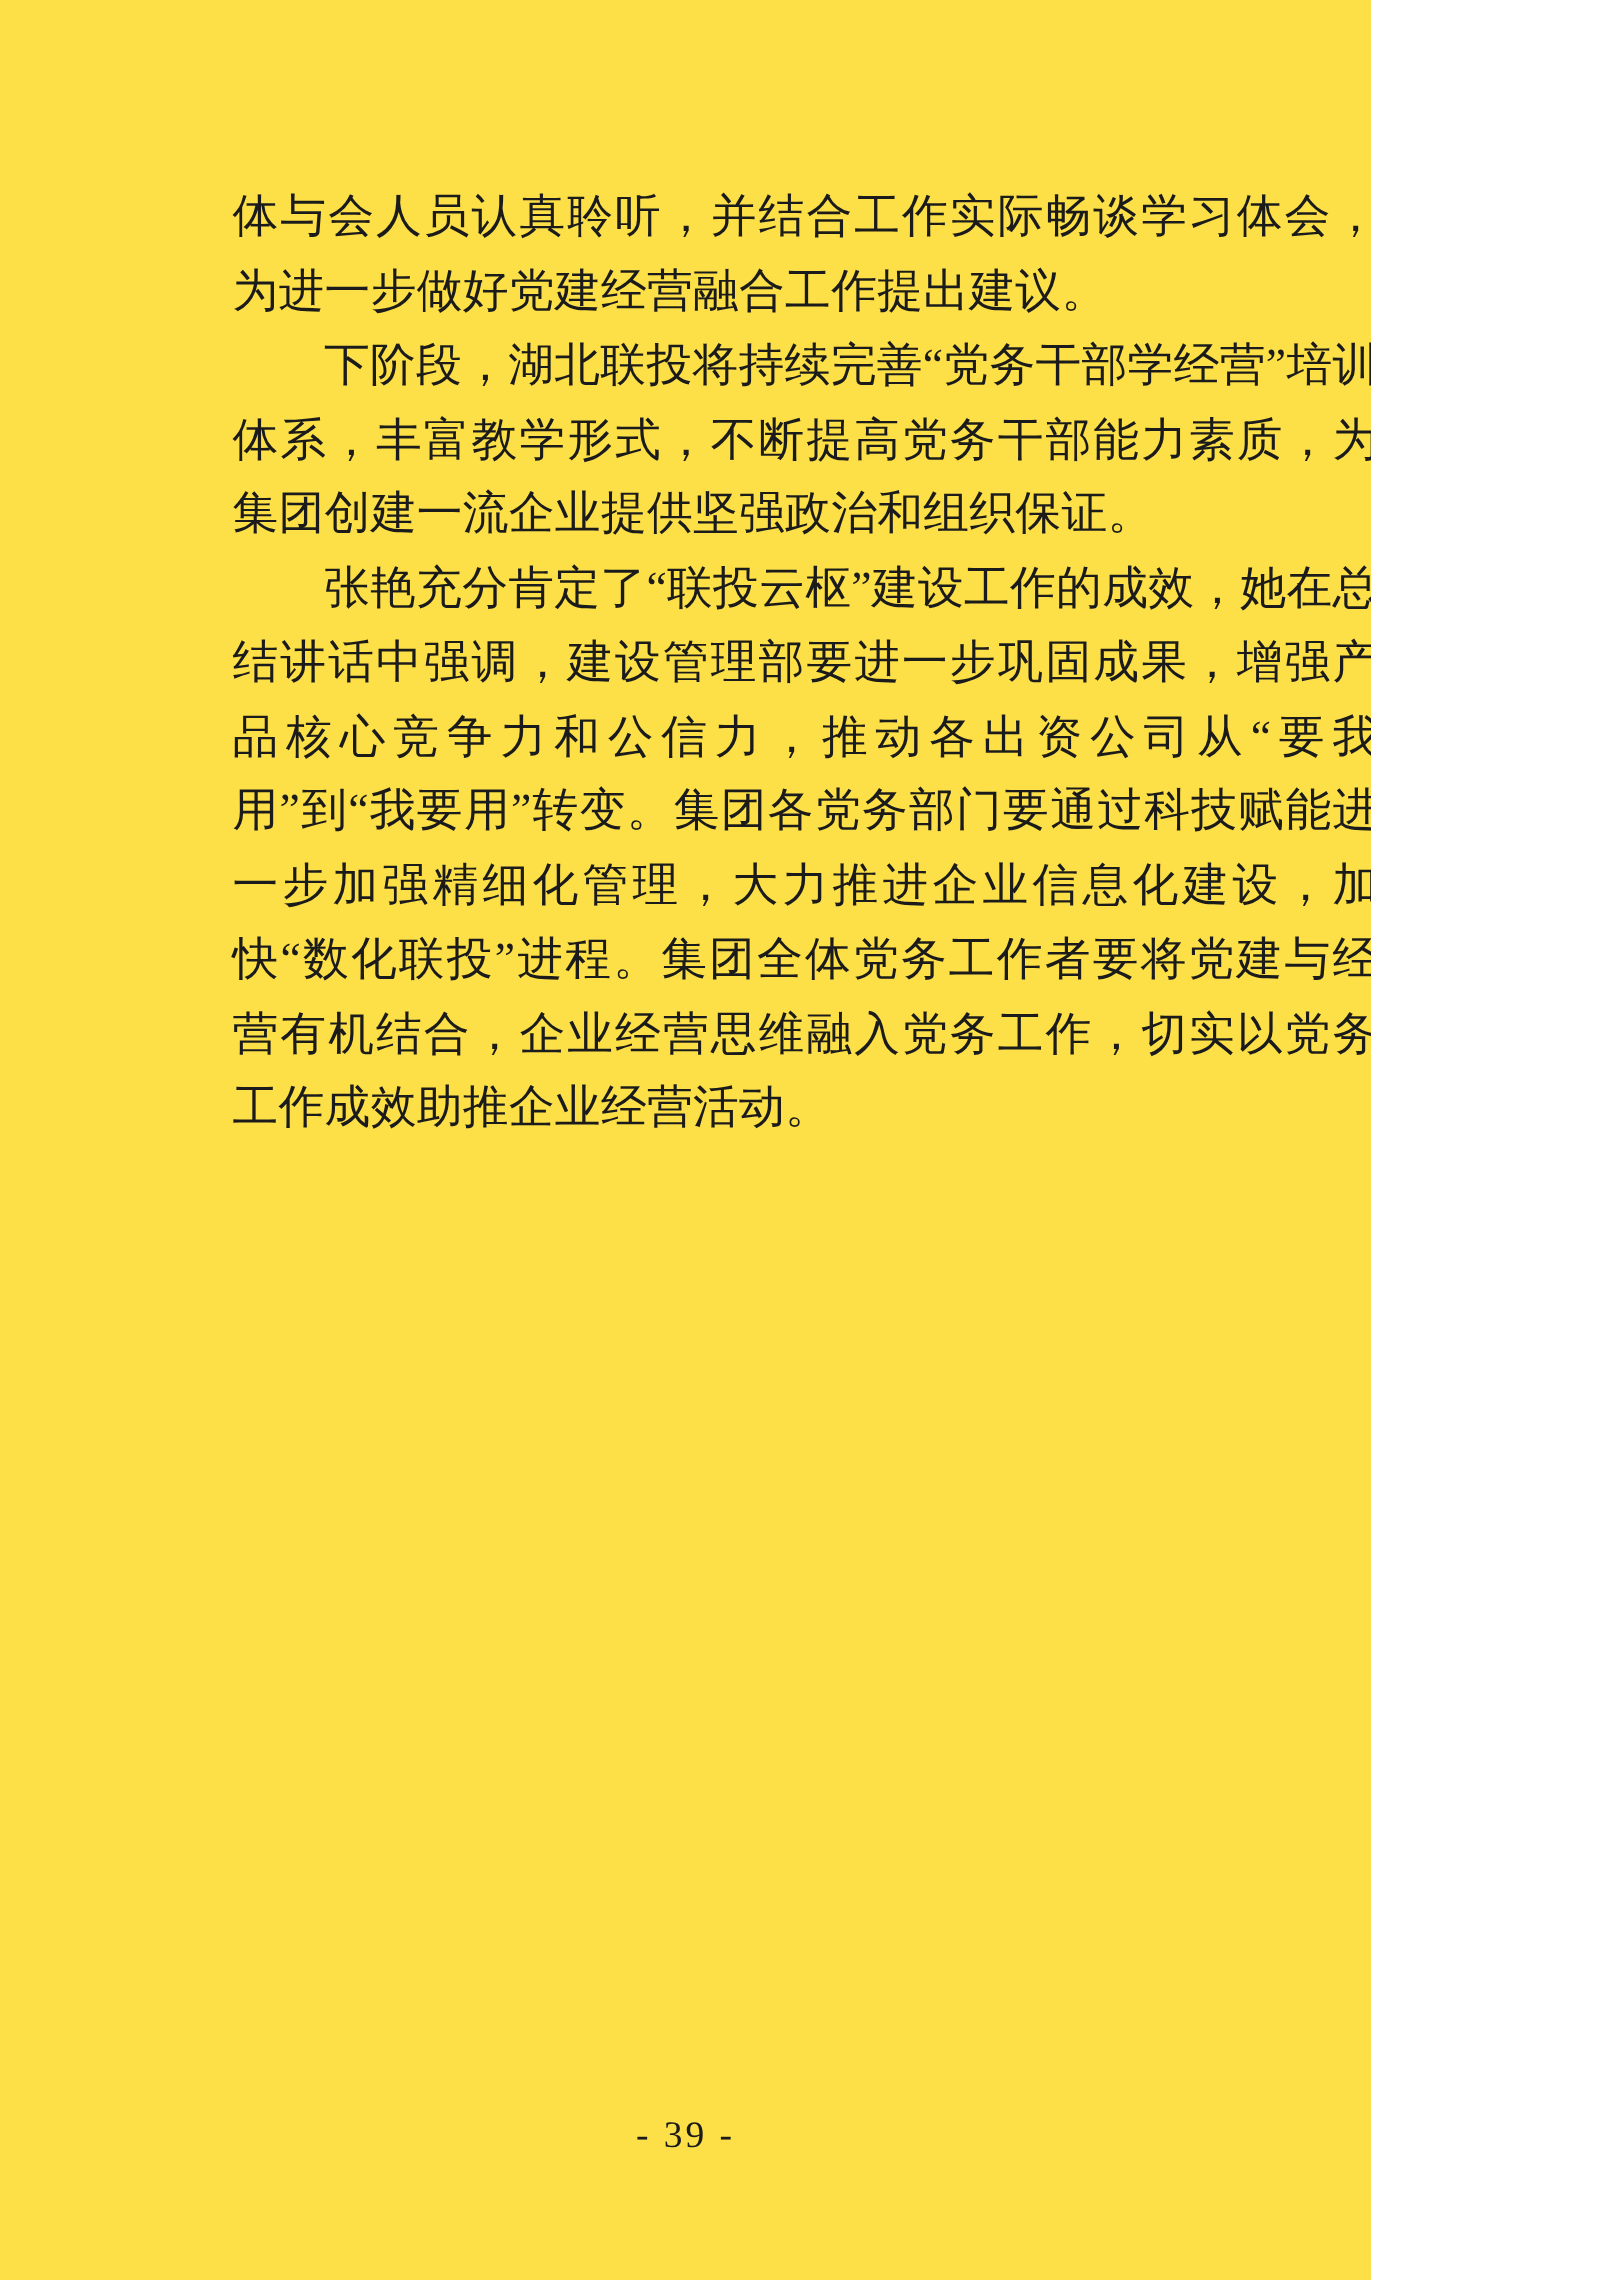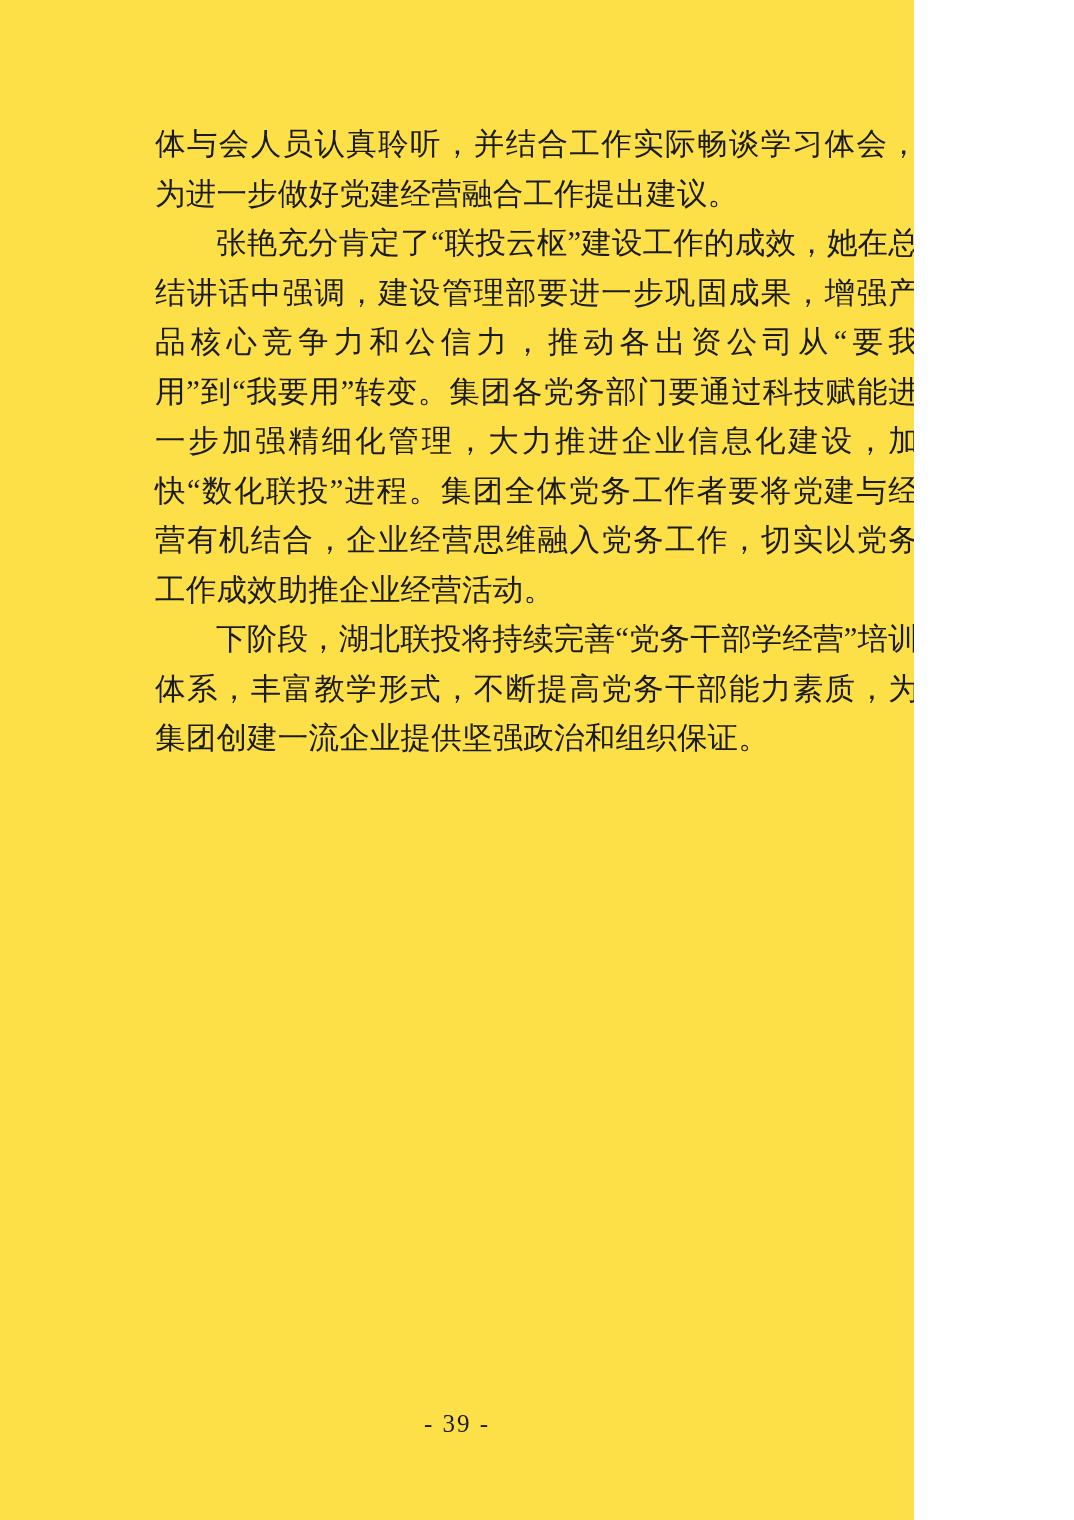--- a/index.html
+++ b/index.html
@@ -45,17 +45,17 @@
     color: #1b1b1b;
     letter-spacing: 2px;
   }
 </style>
 </head>
 <body>
 
 <div class="page">
   <div class="content">
     <p class="para">体与会人员认真聆听，并结合工作实际畅谈学习体会，为进一步做好党建经营融合工作提出建议。</p>
+    <p class="para indent">下阶段，湖北联投将持续完善“党务干部学经营”培训体系，丰富教学形式，不断提高党务干部能力素质，为集团创建一流企业提供坚强政治和组织保证。</p>
     <p class="para indent">张艳充分肯定了“联投云枢”建设工作的成效，她在总结讲话中强调，建设管理部要进一步巩固成果，增强产品核心竞争力和公信力，推动各出资公司从“要我用”到“我要用”转变。集团各党务部门要通过科技赋能进一步加强精细化管理，大力推进企业信息化建设，加快“数化联投”进程。集团全体党务工作者要将党建与经营有机结合，企业经营思维融入党务工作，切实以党务工作成效助推企业经营活动。</p>
-    <p class="para indent">下阶段，湖北联投将持续完善“党务干部学经营”培训体系，丰富教学形式，不断提高党务干部能力素质，为集团创建一流企业提供坚强政治和组织保证。</p>
   </div>
   <div class="page-number">- 39 -</div>
 </div>
 
 </body></html>

